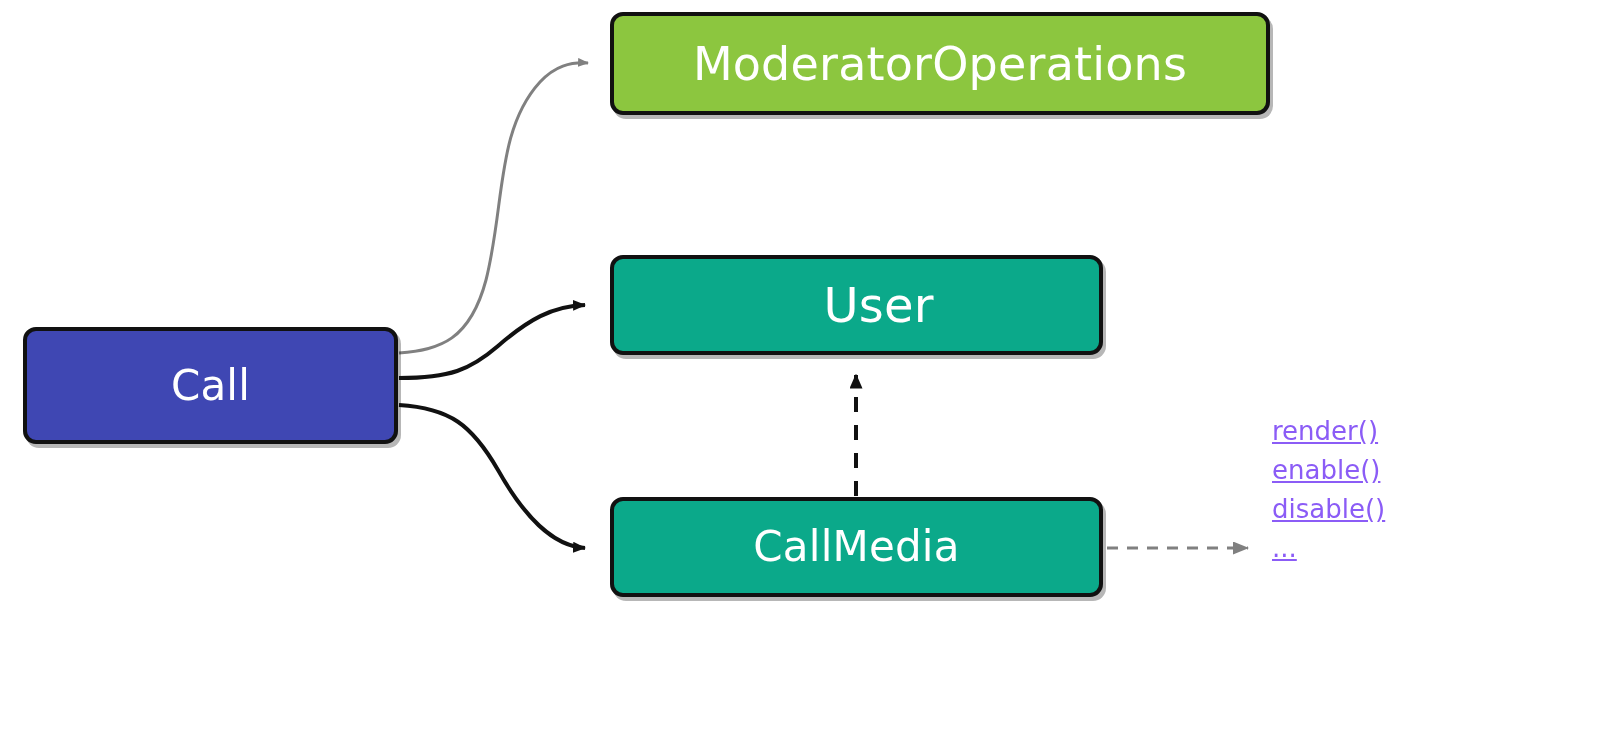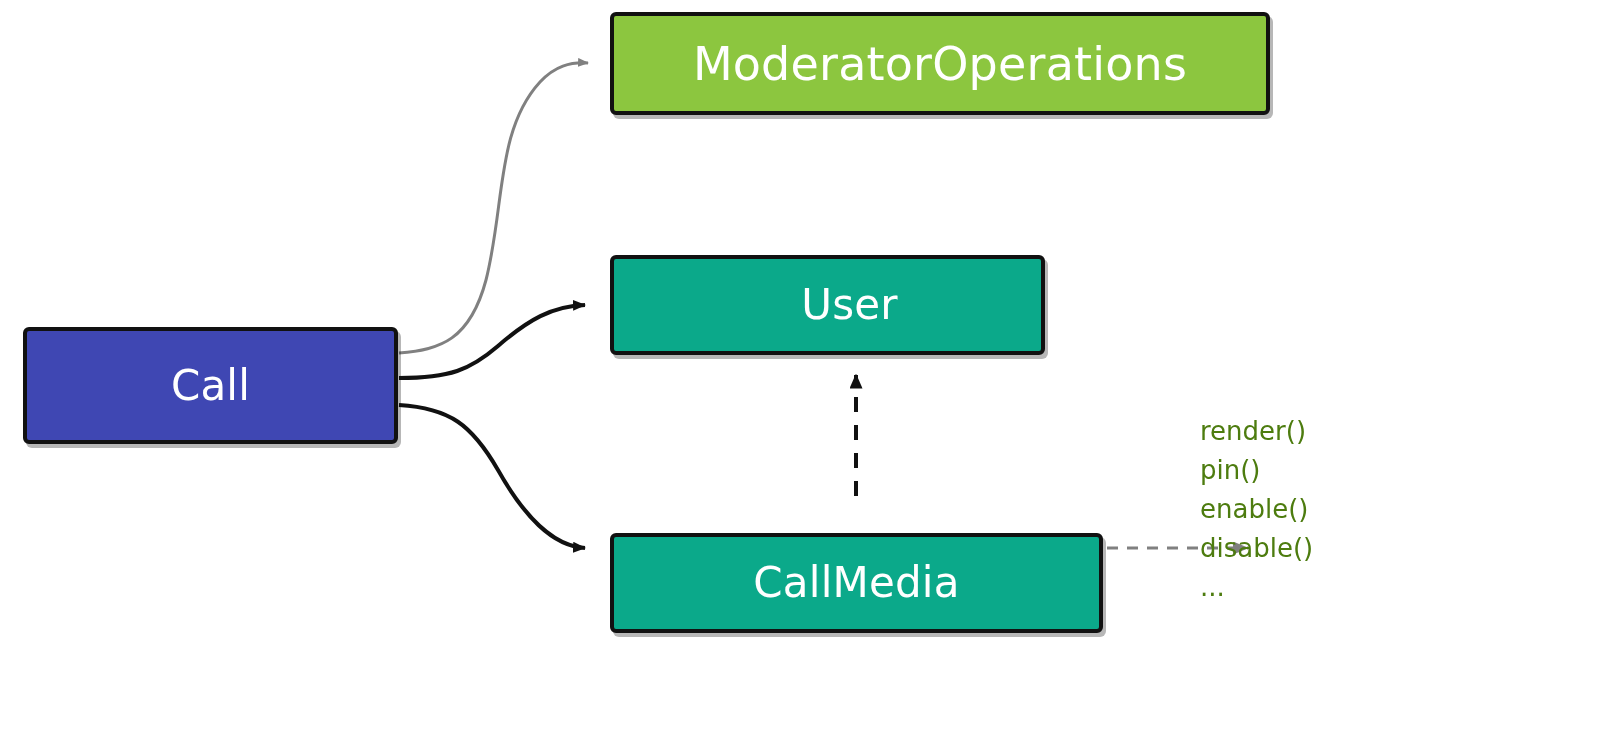--- a/index.html
+++ b/index.html
@@ -20,21 +20,21 @@
     left: 0;
     top: 0;
     width: 1600px;
     height: 738px;
     pointer-events: none;
   }
   .node {
     position: absolute;
     box-sizing: border-box;
     border: 4px solid #111111;
-    border-radius: 6px;
+    border-radius: 13px;
     display: flex;
     align-items: center;
     justify-content: center;
     color: #ffffff;
     font-weight: 400;
     letter-spacing: 0.2px;
     box-shadow: 3px 4px 0 rgba(17,17,17,0.30);
     z-index: 2;
   }
   .node-label {
@@ -46,52 +46,52 @@
     left: 610px;
     top: 12px;
     width: 660px;
     height: 103px;
     background: #8cc63f;
     font-size: 46px;
   }
   #node-user {
     left: 610px;
     top: 255px;
-    width: 435px;
+    width: 493px;
     height: 100px;
     background: #0ba98a;
-    font-size: 42px;
+    font-size: 48px;
     padding-left: 44px;
   }
   #node-callmedia {
     left: 610px;
     top: 497px;
     width: 493px;
     height: 100px;
     background: #0ba98a;
     font-size: 42px;
-    margin-top: 36px;
   }
   #node-call {
     left: 23px;
     top: 327px;
     width: 375px;
     height: 117px;
     background: #3f47b3;
     font-size: 42px;
   }
   #method-list {
     position: absolute;
-    left: 1200px;
+    left: 1272px;
     top: 412px;
     z-index: 2;
     font-size: 26px;
-    color: #4d7c0f;
+    color: #8b5cf6;
     line-height: 39px;
     white-space: nowrap;
+    text-decoration: underline;
   }
   #method-list .method-item {
     display: block;
   }
 </style>
 </head>
 <body>
 
 <div id="canvas">
 
@@ -133,19 +133,18 @@
   <div class="node" id="node-callmedia">
     <span class="node-label">CallMedia</span>
   </div>
 
   <div class="node" id="node-call">
     <span class="node-label">Call</span>
   </div>
 
   <div id="method-list">
     <span class="method-item">render()</span>
-    <span class="method-item">pin()</span>
     <span class="method-item">enable()</span>
     <span class="method-item">disable()</span>
     <span class="method-item">...</span>
   </div>
 
 </div>
 
 </body></html>

